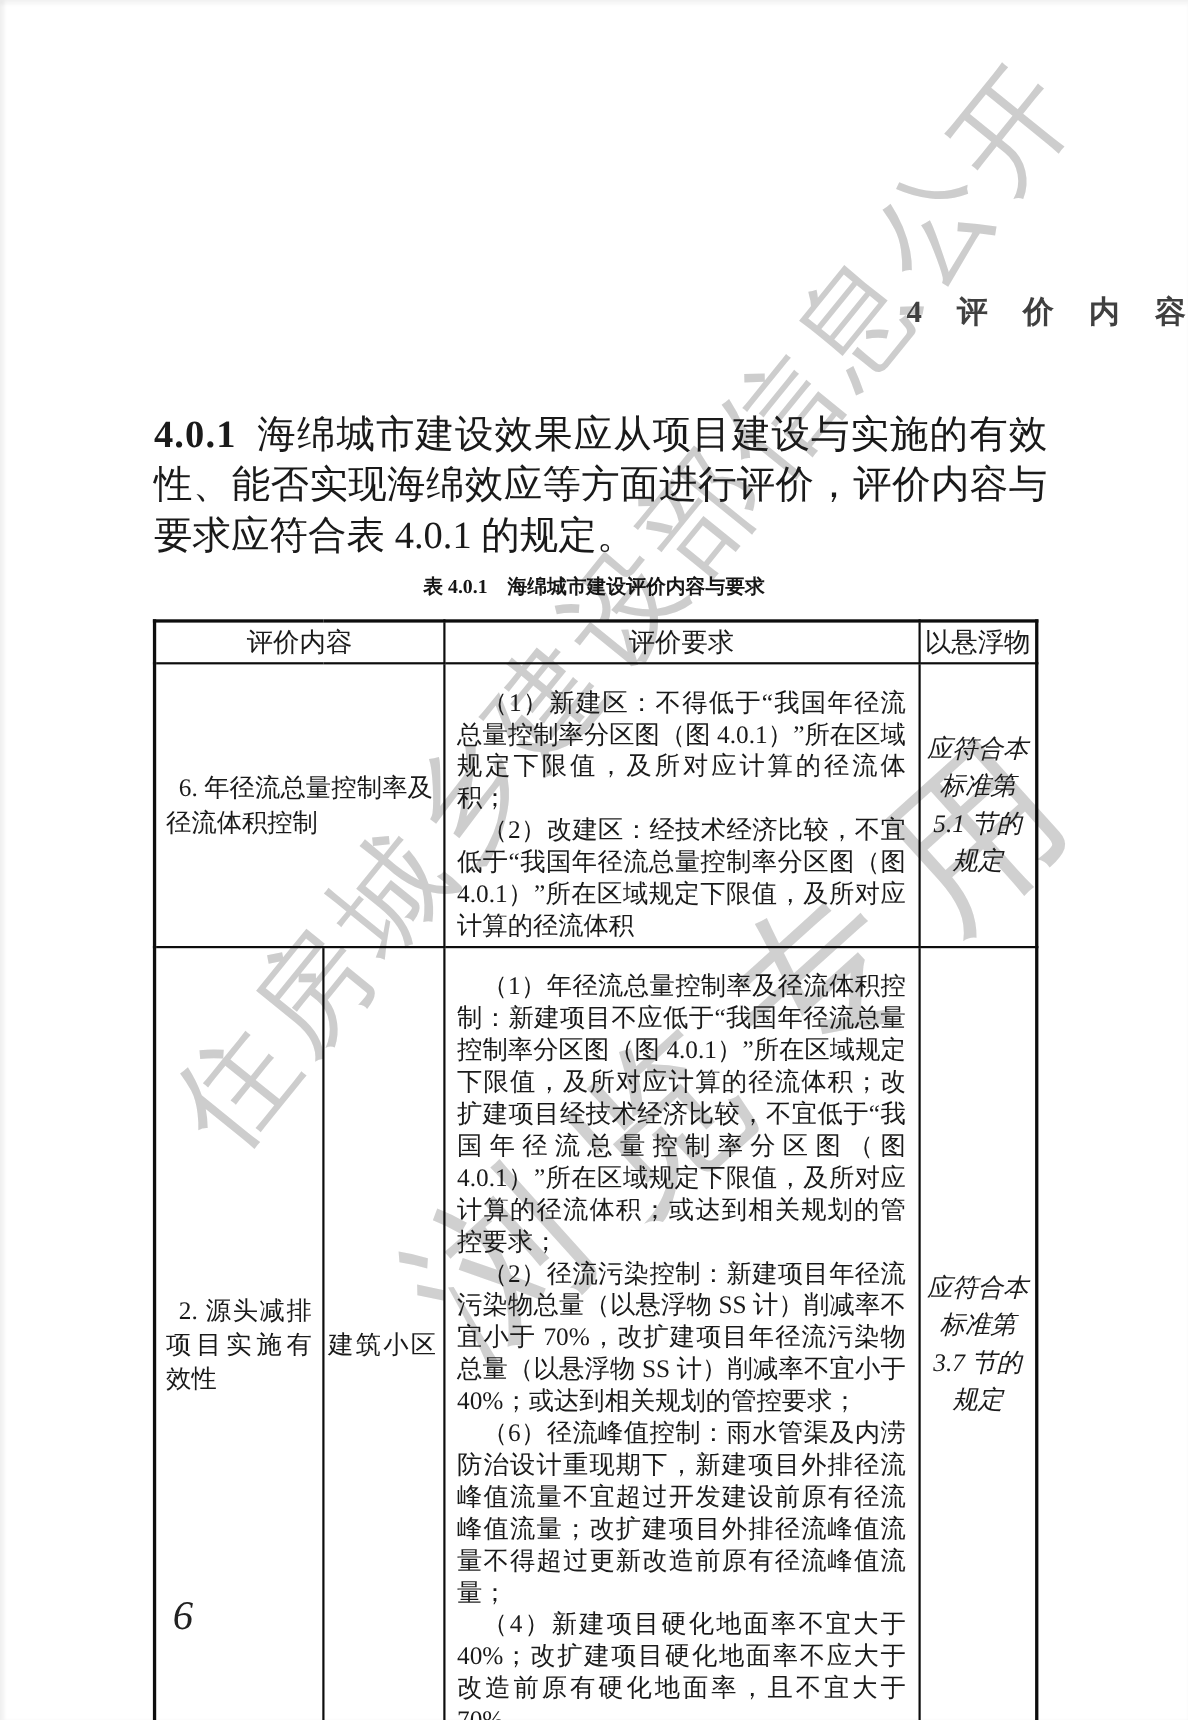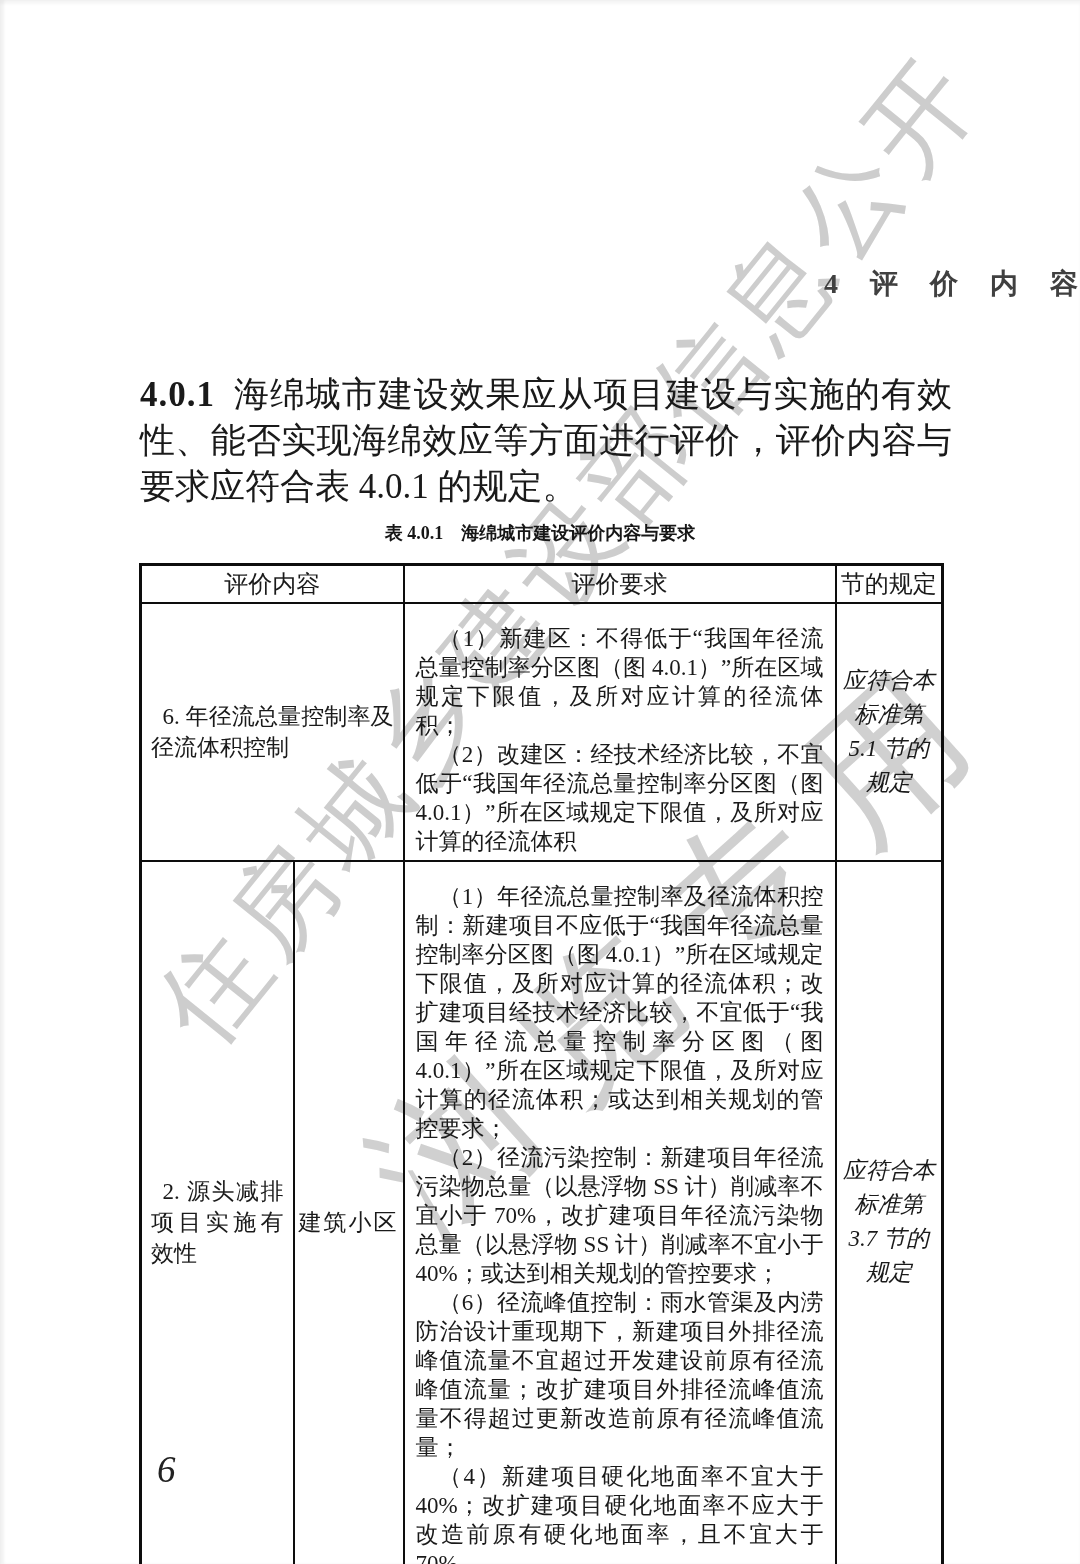--- a/index.html
+++ b/index.html
@@ -163,21 +163,21 @@
       <colgroup>
         <col style="width:153px">
         <col style="width:110px">
         <col style="width:432px">
         <col style="width:107px">
       </colgroup>
       <tbody>
           <tr class="header-row">
         <td class="th" colspan="2">评价内容</td>
         <td class="th">评价要求</td>
-        <td class="th">节的规定</td>
+        <td class="th">以悬浮物</td>
       </tr>
 
       <tr class="row-1">
         <td class="cat-cell" colspan="2">
           <p>6. 年径流总量控制率及径流体积控制</p>
         </td>
         <td class="req-cell">
           <p>（1）新建区：不得低于“我国年径流总量控制率分区图（图 4.0.1）”所在区域规定下限值，及所对应计算的径流体积；</p>
           <p>（2）改建区：经技术经济比较，不宜低于“我国年径流总量控制率分区图（图 4.0.1）”所在区域规定下限值，及所对应计算的径流体积</p>
         </td>

